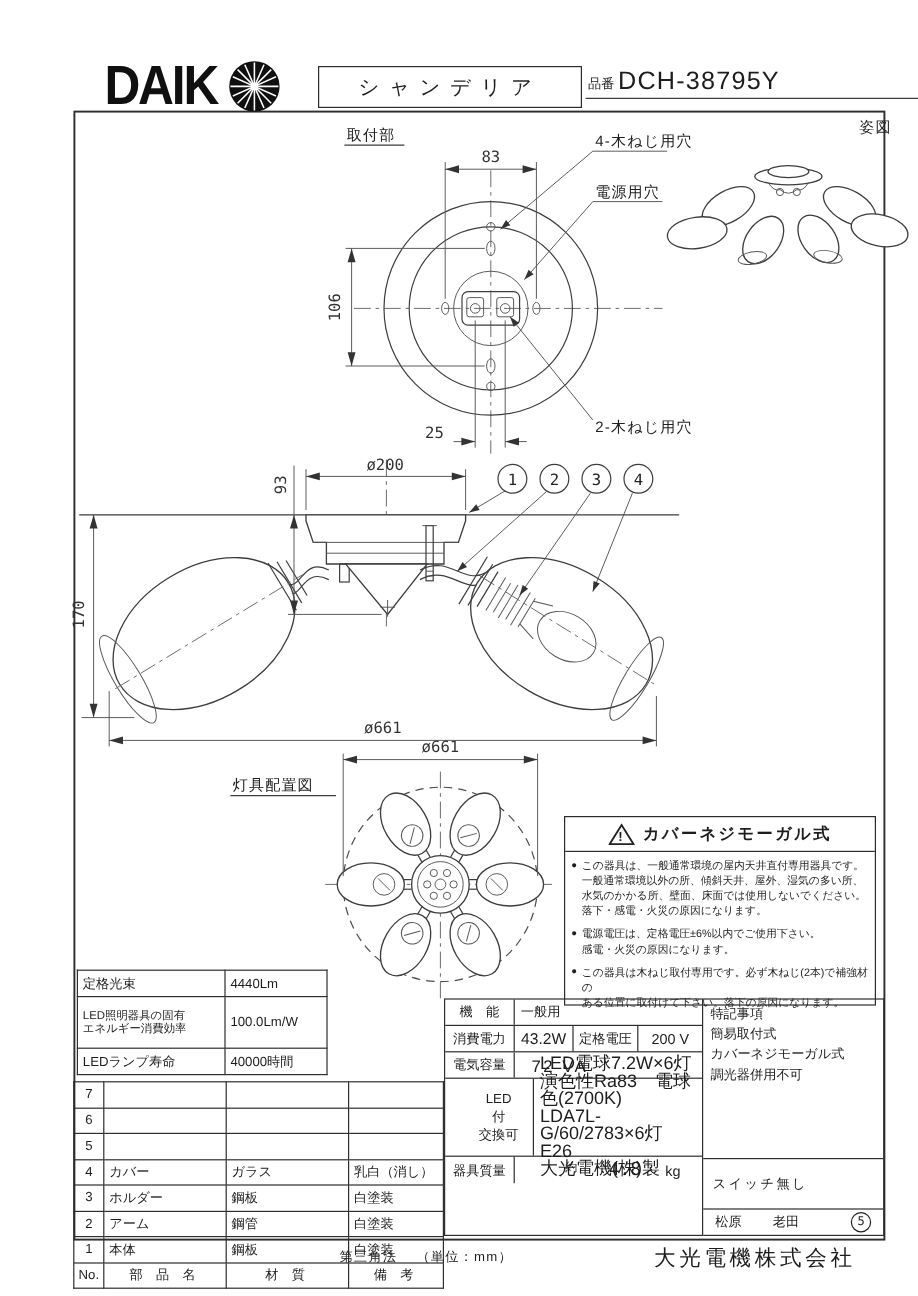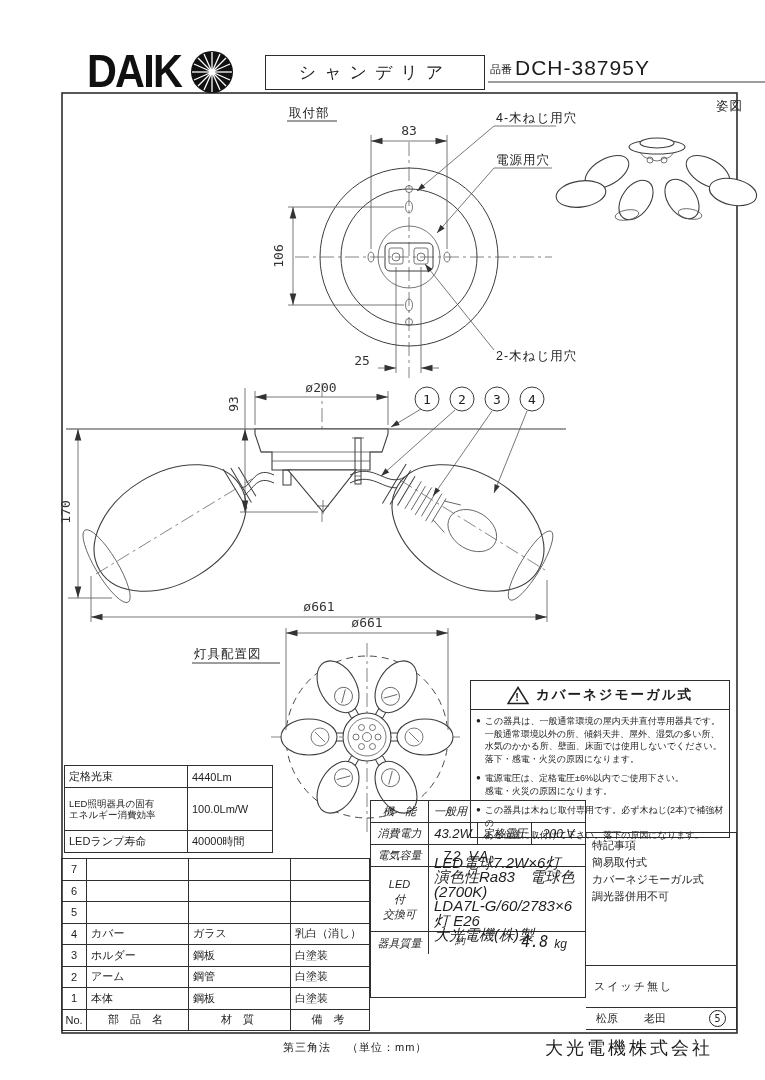--- a/index.html
+++ b/index.html
@@ -21,33 +21,33 @@
   
   .logo{left:52px;top:44px;display:flex;align-items:center;margin-left:35px;}
   .logo .word{font-size:46px;font-weight:800;letter-spacing:-2px;transform:scaleX(.9);transform-origin:left;color:#101010;}
   .title-box{left:265px;top:55px;width:218px;height:33px;border:1.6px solid #2c2c2c;
              display:flex;align-items:center;justify-content:center;font-size:17px;letter-spacing:8px;}
   .partno{left:490px;top:56px;display:flex;align-items:flex-end;gap:3px;}
   .partno .lbl{font-size:11px;padding-bottom:3px;}
   .partno .num{font-size:21px;font-family:Liberation Sans, sans-serif;letter-spacing:1px;}
 
   
-  table{border-collapse:collapse;table-layout:fixed;}
+  table{border-collapse:collapse;table-layout:fixed;margin-top:43px;}
   td{border:1px solid #2f2f2f;font-size:11px;padding:0 4px;overflow:hidden;white-space:pre-line;vertical-align:middle;}
   .photo-tbl{left:64px;top:765px;width:209px;}
   .photo-tbl td{height:21px;}
   .photo-tbl td.l2{font-size:9.5px;line-height:11px;}
   .parts-tbl{left:61px;top:858px;width:309px;}
   .parts-tbl td{height:20.5px;}
   .parts-tbl td.no{text-align:center;padding:0;}
   .parts-tbl td.hd{text-align:center;letter-spacing:4px;}
 
-  .spec{left:370px;top:800px;width:216px;height:198px;border:1.2px solid #2f2f2f;box-sizing:border-box;font-size:11px;font-style:italic;}
+  .spec{left:370px;top:832px;width:216px;height:198px;border:1.2px solid #2f2f2f;box-sizing:border-box;font-size:11px;}
   .spec .row{display:flex;border-bottom:1px solid #2f2f2f;box-sizing:border-box;}
-  .spec .row:last-child{border-bottom:none;}
+  .spec .row:last-child{border-bottom:none;gap:16px;}
   .spec .lab{width:58px;border-right:1px solid #2f2f2f;display:flex;align-items:center;justify-content:center;
              text-align:center;box-sizing:border-box;white-space:pre-line;flex:none;}
   .spec .val{flex:1;display:flex;align-items:center;padding:0 5px;box-sizing:border-box;}
   .spec .cell{display:flex;align-items:center;justify-content:center;box-sizing:border-box;}
 
   .notes{left:586px;top:832px;width:151px;height:198px;border:1.2px solid #2f2f2f;border-left:none;box-sizing:border-box;
          display:flex;flex-direction:column;font-size:11px;}
   .notes .n1{height:133px;box-sizing:border-box;border-bottom:1px solid #2f2f2f;padding:4px 6px;line-height:17px;white-space:pre-line;}
   .notes .n2{height:42px;box-sizing:border-box;border-bottom:1px solid #2f2f2f;display:flex;align-items:center;padding:0 8px;letter-spacing:2px;}
   .notes .n3{flex:1;display:flex;align-items:center;padding:0 10px;gap:4px;}
@@ -61,21 +61,21 @@
   .safety .blt{display:flex;gap:4px;margin-bottom:7px;}
   .safety .blt .dot{font-size:8px;line-height:12px;flex:none;}
   .safety .blt .txt{font-size:9px;line-height:12.5px;white-space:pre-line;letter-spacing:0;}
 
   .footer-proj{left:283px;top:1040px;font-size:11px;letter-spacing:1px;display:flex;gap:16px;}
   .company{left:545px;top:1036px;font-size:18px;letter-spacing:3px;}
 
   .weight-val{display:flex;align-items:flex-end;width:100%;padding:2px 4px 3px 26px;box-sizing:border-box;}
   .weight-val .approx{font-size:10px;align-self:flex-start;}
   .weight-val .num{font-size:15px;margin-left:auto;font-family:"DejaVu Sans Mono",monospace;}
-  .weight-val .unit{font-size:12px;margin-left:6px;margin-right:14px;}
+  .weight-val .unit{font-size:12px;margin-left:20px;margin-right:14px;}
   .led-val{font-size:15px;line-height:14.5px;white-space:pre-line;padding:0 2px 0 4px;}
 </style>
 </head>
 <body>
 
 <div id="sheet">
 
   <svg class="draw" width="765" height="1080" viewBox="0 0 765 1080">
     <defs>
       <marker id="arr" markerUnits="userSpaceOnUse" markerWidth="13" markerHeight="9" refX="12" refY="4.5" orient="auto-start-reverse">
@@ -461,21 +461,21 @@
       <div class="lab">消費電力</div>
       <div class="cell" style="width:49px;border-right:1px solid #2f2f2f;font-size:13px;">43.2W</div>
       <div class="cell" style="width:54px;border-right:1px solid #2f2f2f;">定格電圧</div>
       <div class="cell" style="flex:1;font-size:12px;">200 V</div>
     </div>
     <div class="row" style="height:22px;">
       <div class="lab">電気容量</div>
       <div class="val" style="font-size:14px;padding-left:14px;letter-spacing:2px;">72 VA</div>
     </div>
     <div class="row" style="height:65px;">
-      <div class="lab" style="line-height:15px;">LED
+      <div class="lab" style="line-height:15px;margin-left:16px;">LED
 付
 交換可</div>
       <div class="val led-val">LED電球7.2W×6灯
 演色性Ra83　電球色(2700K)
 LDA7L-G/60/2783×6灯 E26
 大光電機(株)製</div>
     </div>
     <div class="row" style="height:22px;">
       <div class="lab">器具質量</div>
       <div class="weight-val">

